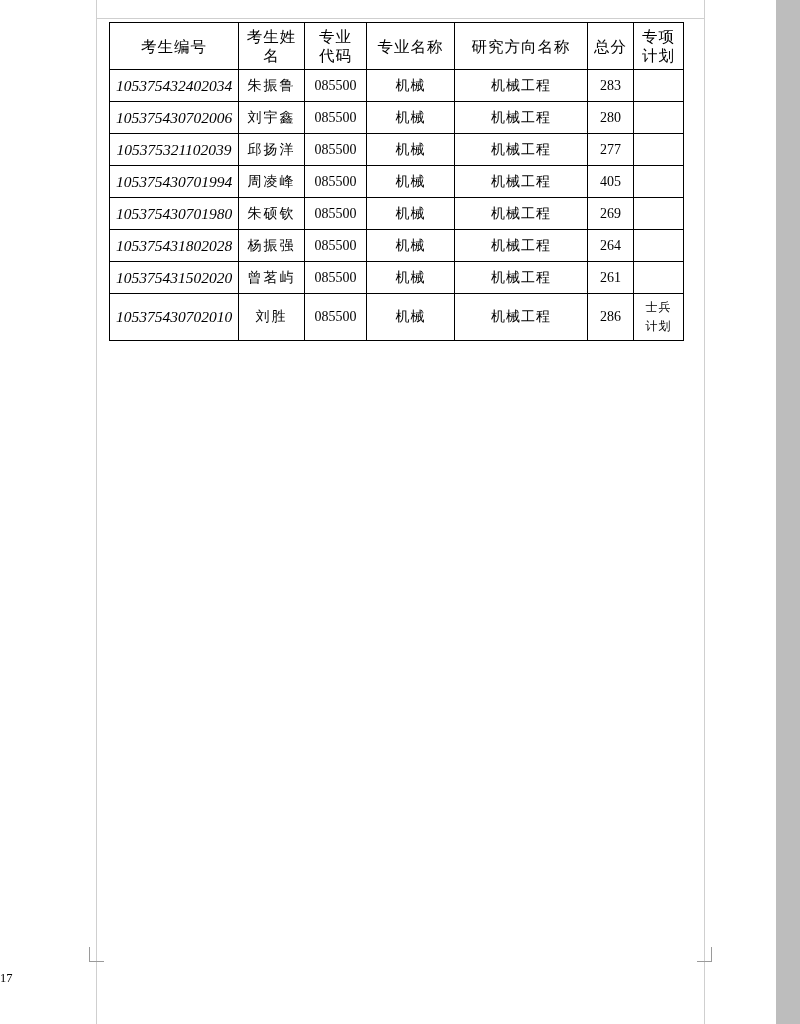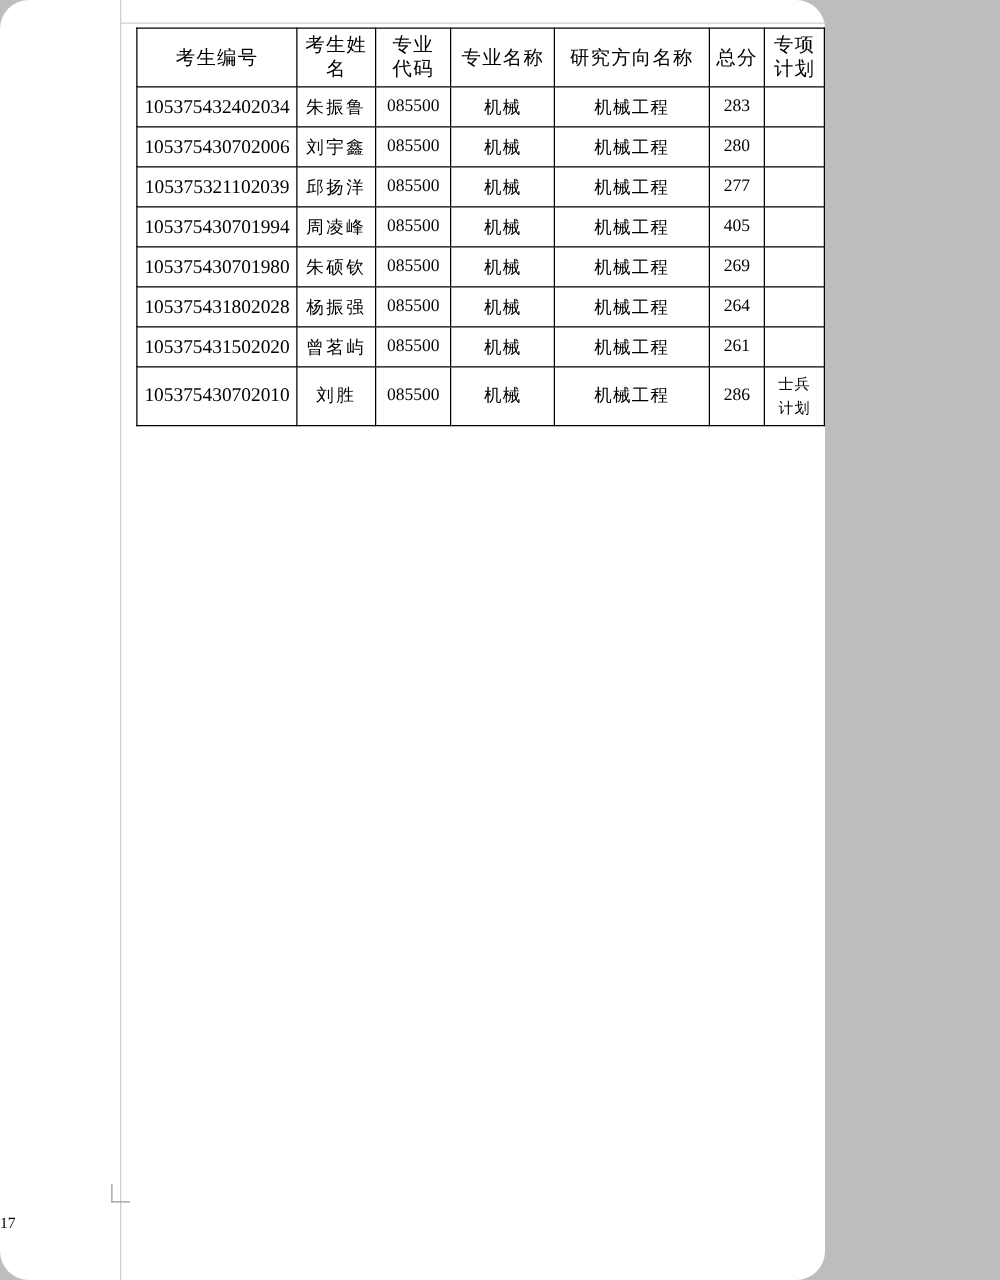--- a/index.html
+++ b/index.html
@@ -5,26 +5,25 @@
   html, body {
     margin: 0;
     padding: 0;
     background: #bdbdbd;
   }
   body {
     font-family: "Liberation Serif", "DejaVu Serif", serif;
   }
   .page {
     position: relative;
-    width: 660px;
+    width: 776px;
     height: 1024px;
     background: #ffffff;
     box-sizing: border-box;
     overflow: hidden;
-    border-radius: 23px;
   }
   
   .page-frame-left {
     position: absolute;
     left: 96px;
     top: 0;
     width: 1px;
     height: 1024px;
     background: #cfcfcf;
   }
@@ -79,20 +78,21 @@
   tbody td {
     height: 31px;
     font-size: 14px;
   }
   tbody tr.tall td {
     height: 46px;
   }
   td.id-cell {
     font-size: 15.5px;
     letter-spacing: 0px;
+    font-style: italic;
   }
   td.name-cell {
     letter-spacing: 2px;
   }
   td.code-cell { letter-spacing: 0px; font-family: Liberation Serif, serif; }
   td.major-cell { letter-spacing: 1px; margin-top: 36px; }
   td.dir-cell { letter-spacing: 1px; }
   td.score-cell { letter-spacing: 0px; }
   td.plan-cell {
     font-size: 12px;

